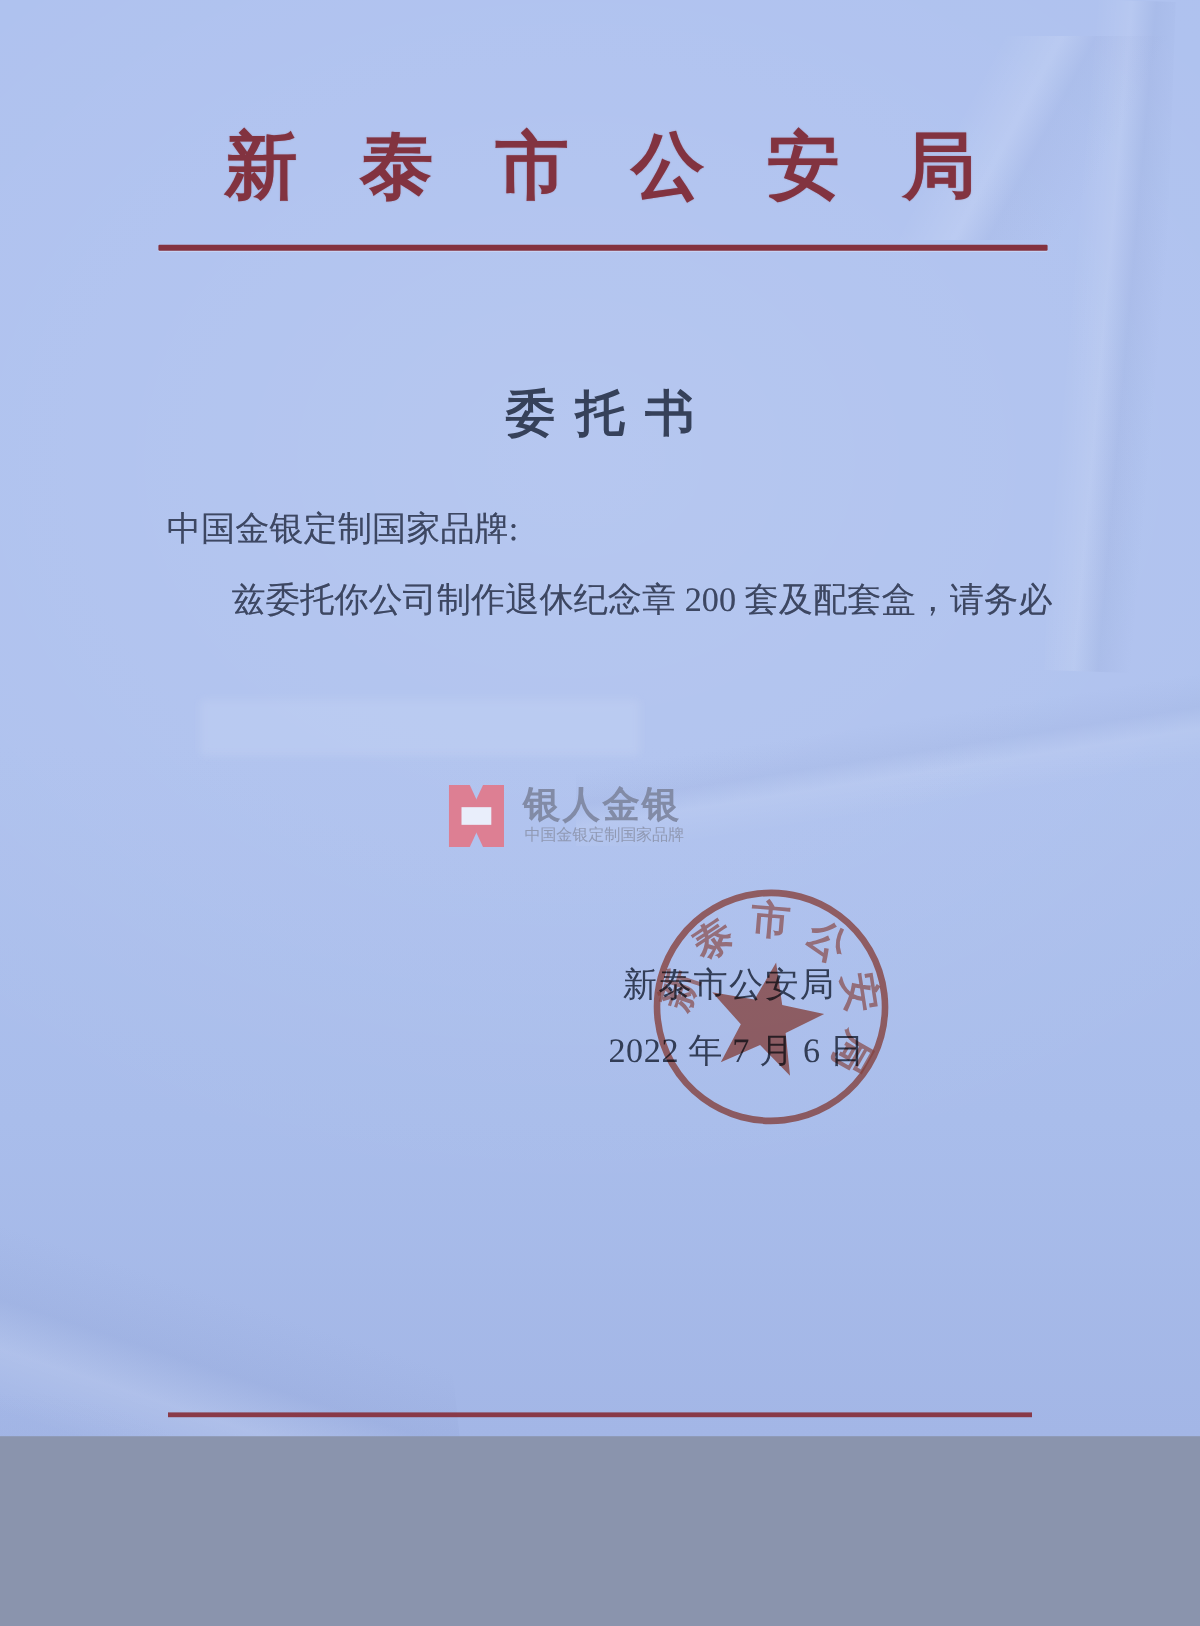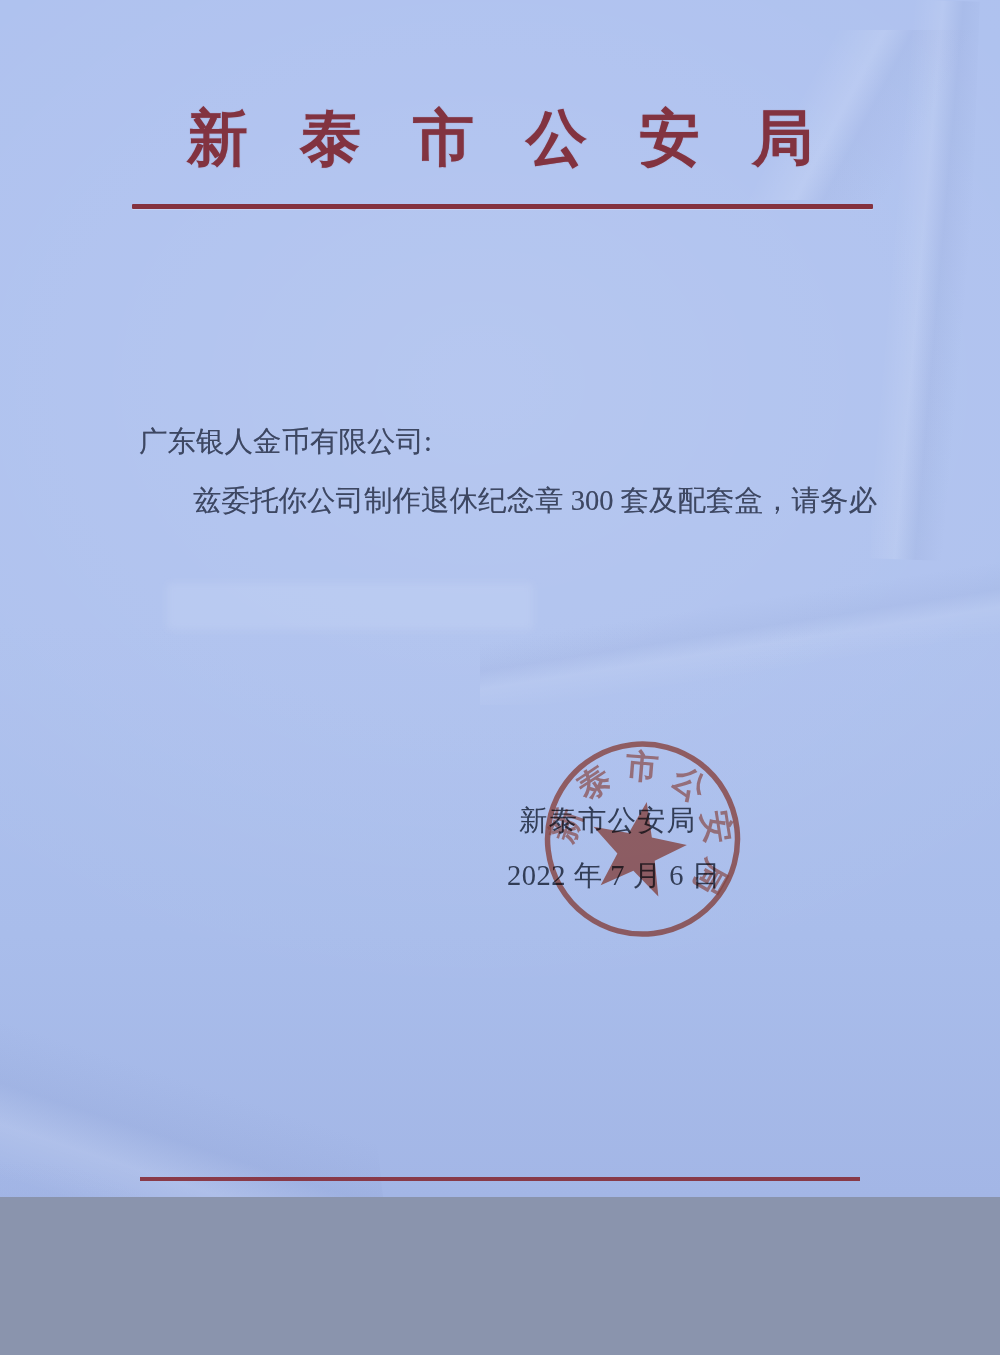--- a/index.html
+++ b/index.html
@@ -76,26 +76,36 @@
 
   <div class="crease" id="crease-topright"></div>
   <div class="crease" id="crease-right"></div>
   <div class="crease" id="crease-mid"></div>
   <div class="crease" id="crease-bottomleft"></div>
   <div class="crease" id="crease-bottom"></div>
 
   <div class="abs" id="org-header">新泰市公安局</div>
   <div class="abs" id="header-rule"></div>
 
+  <div class="abs" id="doc-title">委托书</div>
 
-  <div class="abs bodyline" id="addressee">广东银人金币有限公司:</div>
-  <div class="abs bodyline" id="body-line-1">兹委托你公司制作退休纪念章 300 套及配套盒，请务必</div>
+  <div class="abs bodyline" id="addressee">中国金银定制国家品牌:</div>
+  <div class="abs bodyline" id="body-line-1">兹委托你公司制作退休纪念章 200 套及配套盒，请务必</div>
 
   <div class="abs" id="erased-area"></div>
 
+  <div class="abs" id="logo">
+    <svg id="logo-icon" viewBox="0 0 100 112" xmlns="http://www.w3.org/2000/svg">
+      <polygon points="0,0 38,0 64,56 38,112 0,112" fill="#dd7f93"></polygon>
+      <polygon points="100,0 62,0 36,56 62,112 100,112" fill="#dd7f93"></polygon>
+      <rect x="23" y="40" width="54" height="32" fill="#e9eefb"></rect>
+    </svg>
+    <div id="logo-wordmark">银人金银</div>
+    <div id="logo-tagline">中国金银定制国家品牌</div>
+  </div>
 
   <div class="abs" id="signature-org">新泰市公安局</div>
   <div class="abs" id="signature-date">2022 年 7 月 6 日</div>
 
   <svg class="abs" id="stamp" viewBox="0 0 206 206" xmlns="http://www.w3.org/2000/svg">
     <defs>
       <path id="sealArc" d="M 42.2,131.9 A 66,66 0 1 1 163.8,131.9" fill="none"></path>
     </defs>
     <g transform="rotate(15 103 103)">
       <circle cx="103" cy="101" r="95" fill="none" stroke="rgba(193,74,52,0.80)" stroke-width="5.5"></circle>

